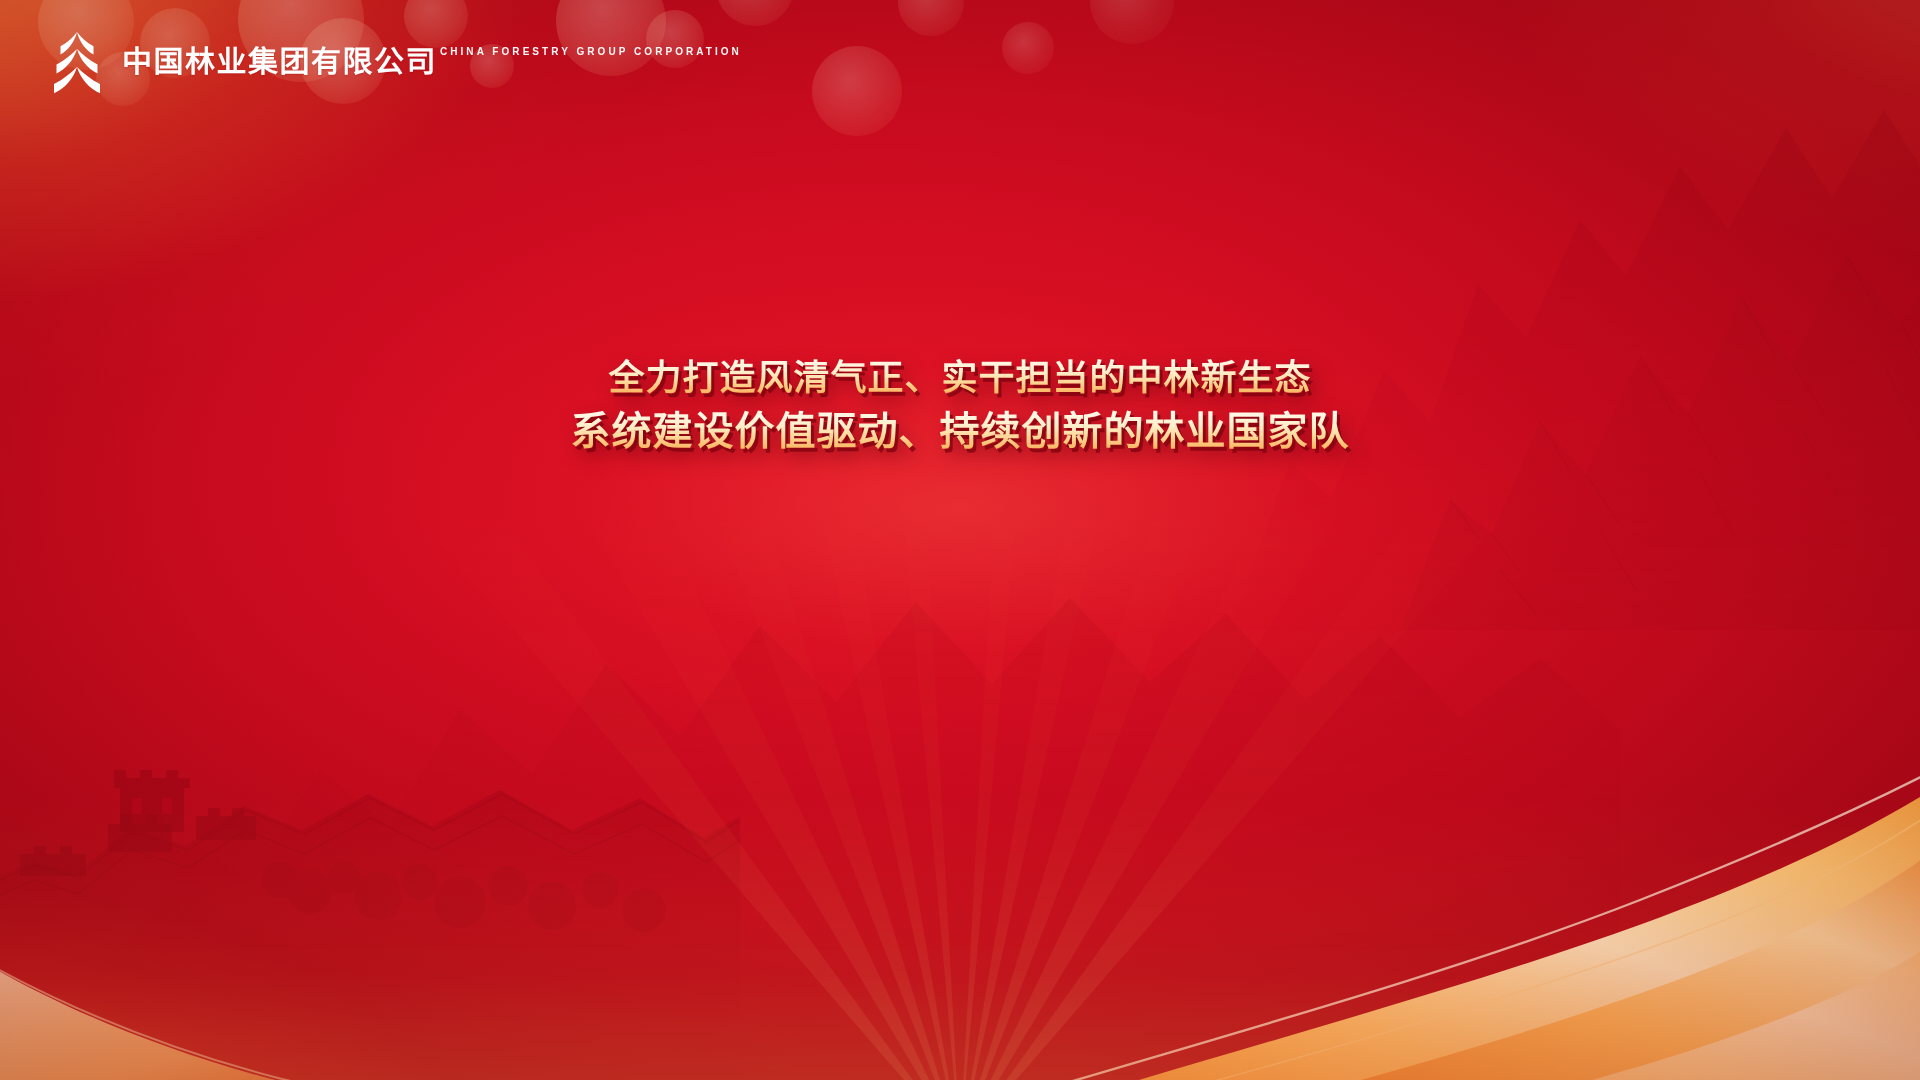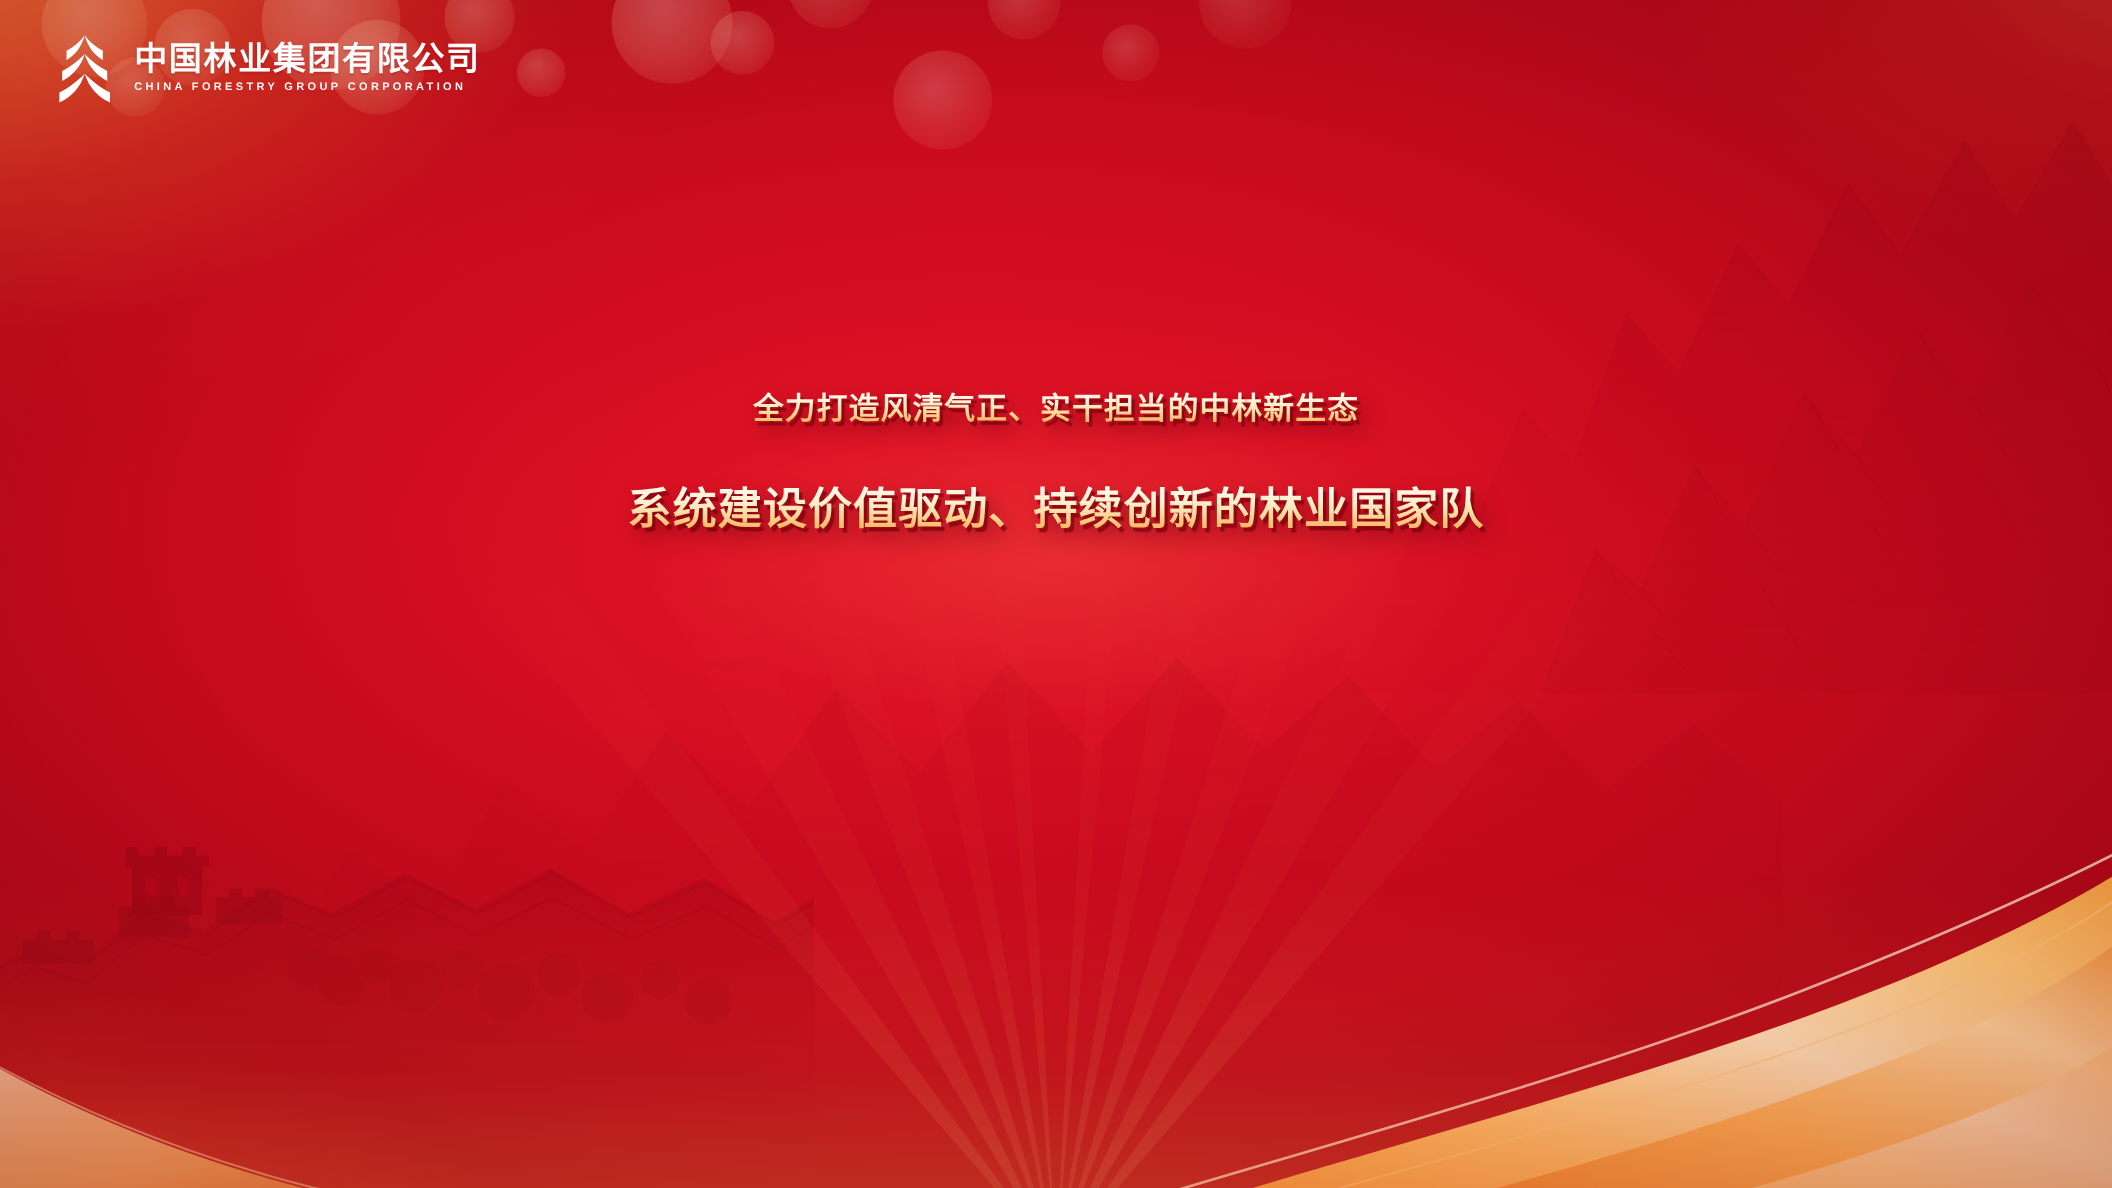--- a/index.html
+++ b/index.html
@@ -85,21 +85,21 @@
 
   
   #logo {
     position:absolute;
     left:46px; top:30px;
     display:flex; align-items:center; gap:14px;
     z-index:40;
   }
   #logo-mark { width:62px; height:64px; flex:0 0 auto; }
   #logo-mark svg { display:block; width:100%; height:100%; }
-  #logo-words { display:flex; flex-direction:column; justify-content:center; gap:3px; }
+  #logo-words { display:flex; flex-direction:row; justify-content:center; gap:3px; }
   #logo-cn {
     color:#ffffff;
     font-size:30px;
     font-weight:700;
     letter-spacing:1.5px;
     line-height:1.05;
     white-space:nowrap;
     text-shadow:0 1px 2px rgba(140,0,10,.25);
   }
   #logo-en {
@@ -334,17 +334,17 @@
         </g>
       </svg>
     </div>
     <div id="logo-words">
       <div id="logo-cn">中国林业集团有限公司</div>
       <div id="logo-en">CHINA FORESTRY GROUP CORPORATION</div>
     </div>
   </div>
 
   <div id="headline">
-    <div class="hl-line" style="font-size: 28px;">全力打造风清气正、实干担当的中林新生态</div>
-    <div class="hl-line" style="font-size: 40px; margin-top: 43px;">系统建设价值驱动、持续创新的林业国家队</div>
+    <div class="hl-line" style="font-size: 36px;">全力打造风清气正、实干担当的中林新生态</div>
+    <div class="hl-line" style="font-size: 40px;">系统建设价值驱动、持续创新的林业国家队</div>
   </div>
 
 </div>
 
 </body></html>

